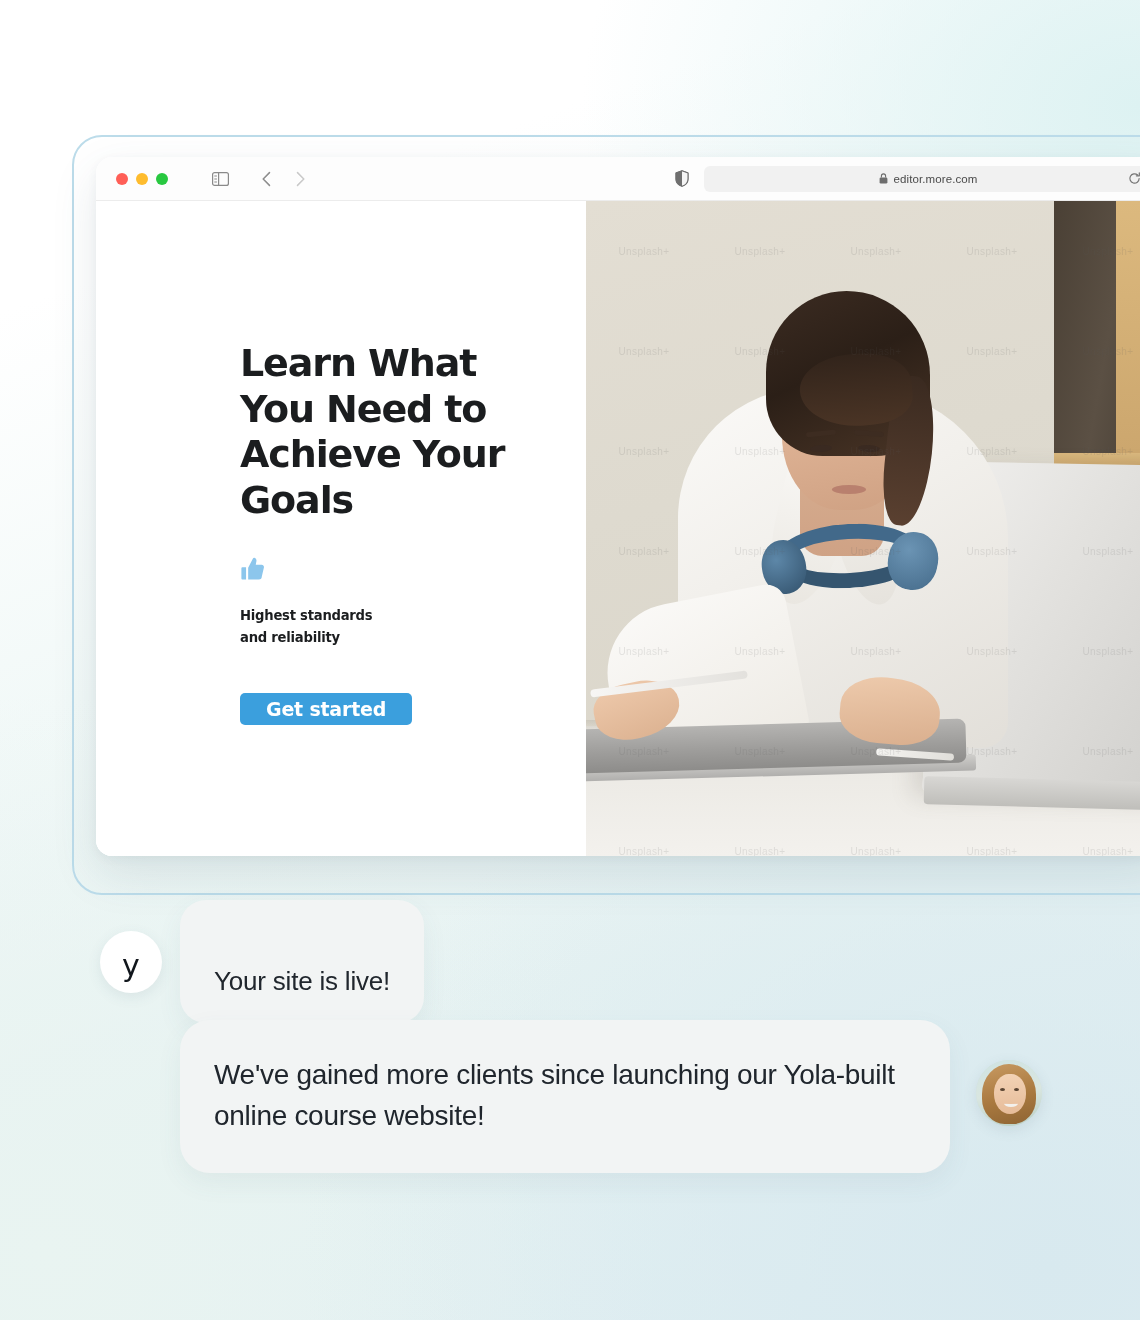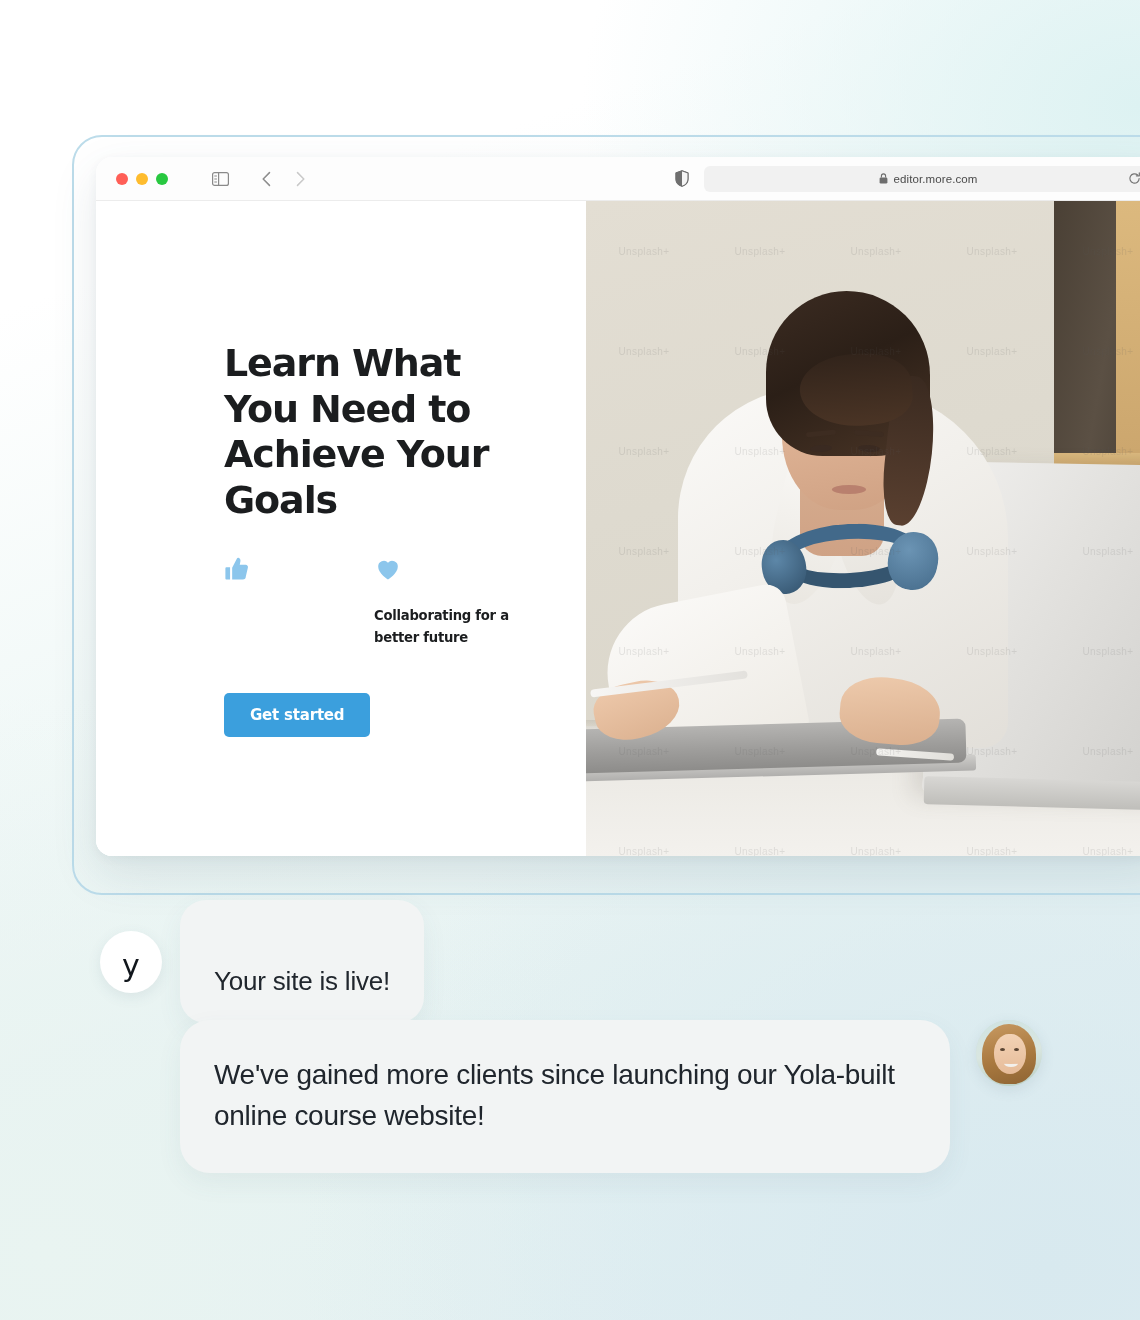--- a/index.html
+++ b/index.html
@@ -119,21 +119,21 @@
 
   .site-left {
     width: 490px;
     flex: 0 0 490px;
     background: #fff;
     position: relative;
   }
 
   .hero-inner {
     position: absolute;
-    left: 128px;
+    left: 144px;
     top: 140px;
     width: 300px;
   }
 
   .hero-title {
     font-family: "DejaVu Sans", sans-serif;
     font-size: 38px;
     line-height: 1.2;
     font-weight: 700;
     color: #1b1d1f;
@@ -163,24 +163,24 @@
     line-height: 1.62;
     color: #1b1d1f;
     letter-spacing: -.25px;
   }
 
   .cta {
     display: inline-block;
     background: #3b9fdd;
     color: #ffffff;
     font-family: "DejaVu Sans", sans-serif;
-    font-size: 15px;
+    font-size: 19px;
     font-weight: 700;
     letter-spacing: -.2px;
-    padding: 13px 26px;
+    padding: 5px 26px;
     border: none;
     border-radius: 5px;
     cursor: pointer;
   }
 
   
   .site-right {
     flex: 1 1 auto;
     position: relative;
     overflow: hidden;
@@ -452,21 +452,21 @@
     font-size: 26px;
     color: #20262d;
     letter-spacing: -.2px;
     white-space: nowrap;
     margin-top: 40px;
   }
 
   .chat-row-2 {
     position: absolute;
     left: 180px; top: 120px;
-    display: flex; align-items: flex-start;
+    display: flex; align-items: center;
   }
   .bubble-2 {
     width: 770px;
     padding: 34px 34px 36px 34px;
     border-radius: 30px;
   }
   .bubble-2 .bubble-text {
     font-size: 28px;
     line-height: 1.48;
     color: #20262d;
@@ -588,30 +588,23 @@
 
         <div class="features">
 
           <div class="feature">
             <div class="feature-icon">
               <svg width="28" height="28" viewBox="0 0 24 24">
                 <path d="M2 10.5h3.2V21H2a.8.8 0 0 1-.8-.8v-8.9a.8.8 0 0 1 .8-.8z" fill="#8cc6ec"></path>
                 <path d="M7 10.9 11.1 3c.2-.5.8-.8 1.3-.6 1.2.4 1.9 1.6 1.7 2.8l-.6 3.2h5.1c1.3 0 2.2 1.2 1.9 2.4l-1.8 7.6A2.6 2.6 0 0 1 16.1 21H7z" fill="#8cc6ec"></path>
               </svg>
             </div>
+            <div class="feature-label">Highest standards and reliability</div>
           </div>
 
-          <div class="feature">
-            <div class="feature-icon">
-              <svg width="28" height="28" viewBox="0 0 24 24">
-                <path d="M12 21s-8.4-5.3-8.4-11A4.8 4.8 0 0 1 12 6.6 4.8 4.8 0 0 1 20.4 10c0 5.7-8.4 11-8.4 11z" fill="#8cc6ec"></path>
-              </svg>
-            </div>
-            <div class="feature-label">Collaborating for a better future</div>
-          </div>
 
         </div>
 
         <button class="cta">Get started</button>
       </div>
     </div>
 
     <div class="site-right">
       <div class="photo">
         <div class="ph-wall"></div>

